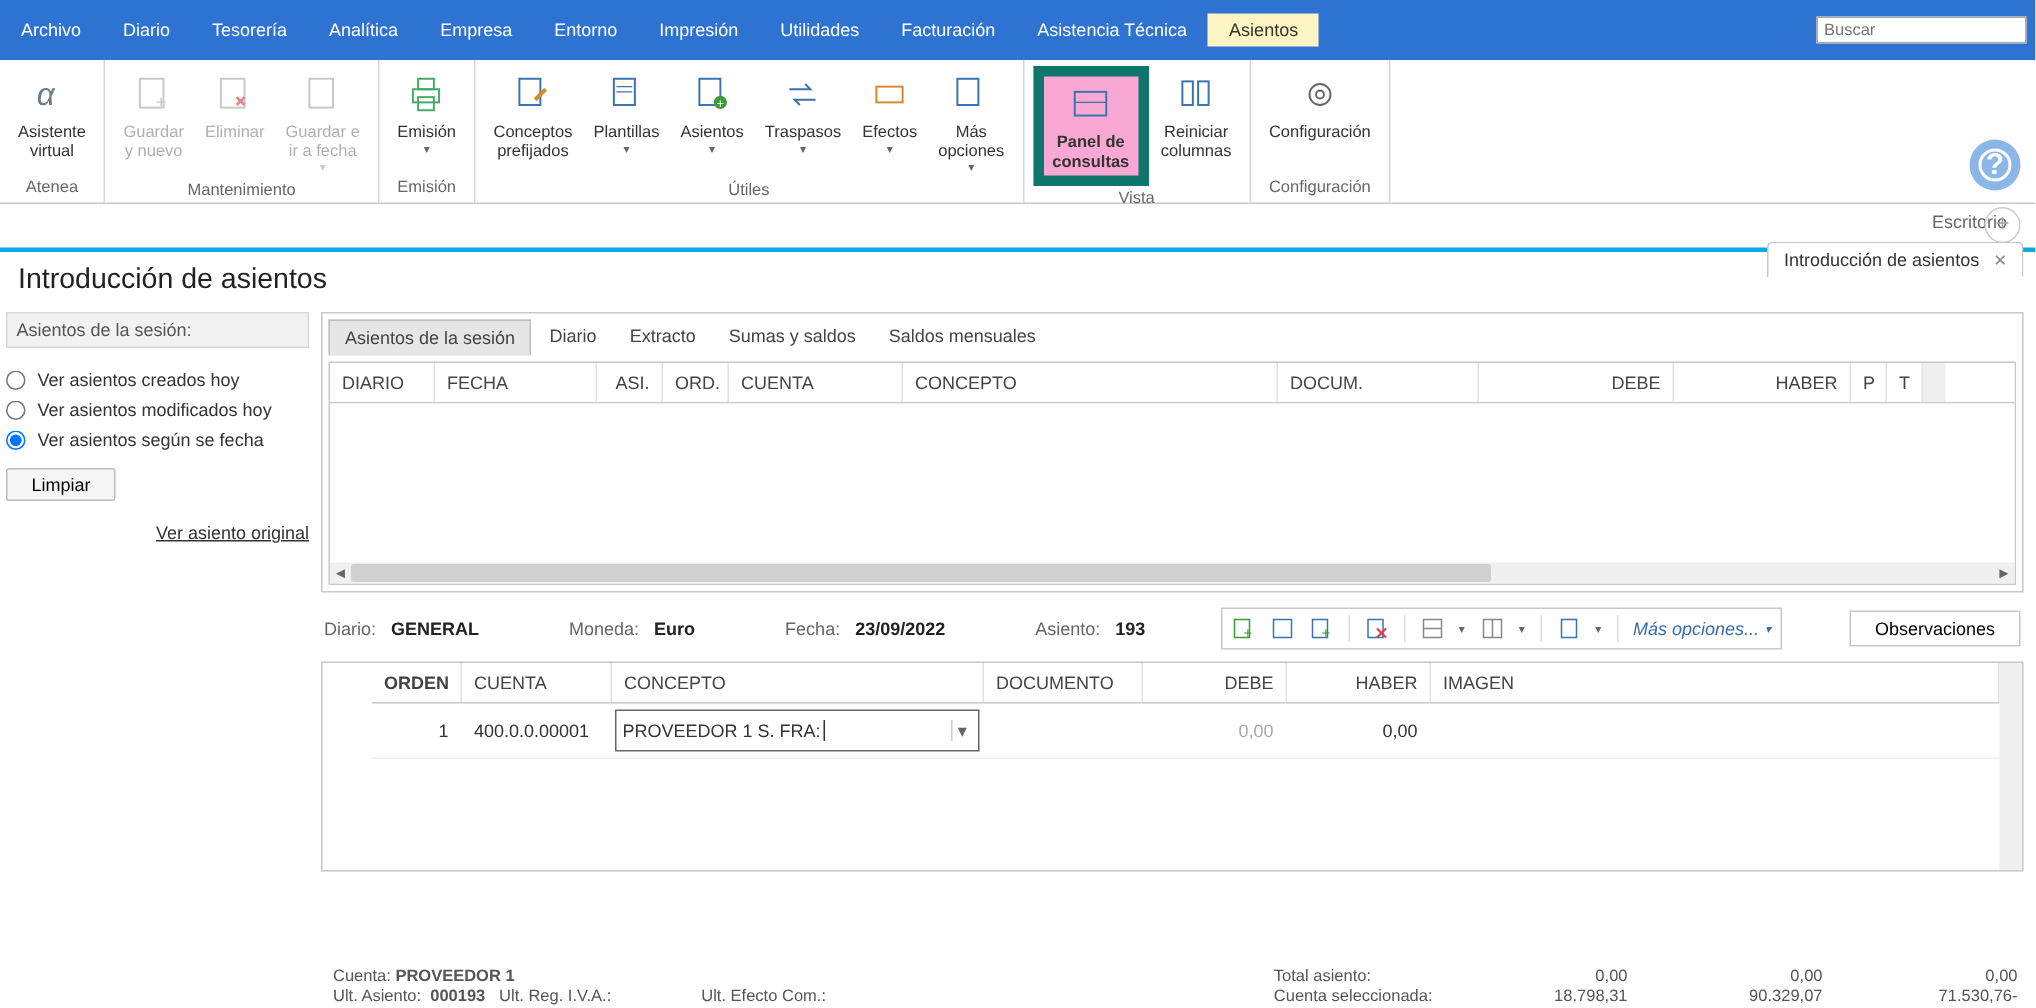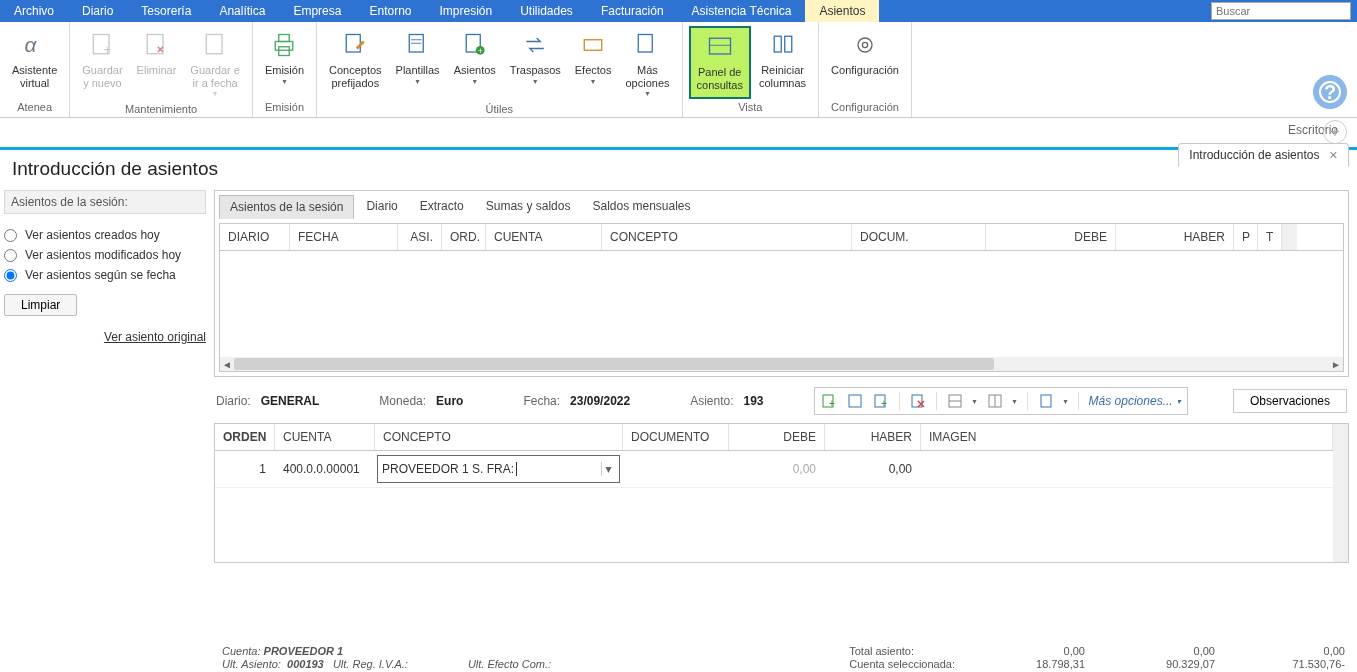--- a/index.html
+++ b/index.html
@@ -1,30 +1,30 @@
 <!DOCTYPE html>
 <html><head>
 <meta charset="utf-8">
 <style>
 * { margin: 0; padding: 0; box-sizing: border-box; font-family: 'Segoe UI', Tahoma, sans-serif; }
 body { width: 1357px; height: 672px; overflow: hidden; background: #fff; font-size: 12px; color: #333; }
 
-.menubar { background: #2e72d2; height: 22px; display: flex; align-items: center; }
+.menubar { background: #2e72d2; height: 40px; display: flex; align-items: center; }
 .menubar .menu-item { color: #fff; padding: 0 14px; height: 22px; display: flex; align-items: center; cursor: pointer; font-size: 12px; }
 .menubar .menu-item.active { background: #fff5c2; color: #333; }
 .menubar .spacer { flex: 1; }
 .menubar .search-box { width: 140px; height: 18px; margin-right: 6px; padding: 0 4px; font-size: 11px; color: #666; background: #fff; border: 1px solid #a8a8a8; }
 
 .ribbon { background: #fff; height: 96px; border-bottom: 1px solid #c8c8c8; display: flex; position: relative; }
 .ribbon-group { border-right: 1px solid #d8d8d8; display: flex; flex-direction: column; padding: 4px 6px 2px 6px; }
 .ribbon-group-items { display: flex; gap: 2px; flex: 1; }
 .ribbon-group-label { text-align: center; font-size: 11px; color: #666; padding: 2px 0; }
 .ribbon-btn { display: flex; flex-direction: column; align-items: center; justify-content: flex-start; padding: 3px 6px; cursor: pointer; text-align: center; font-size: 11px; line-height: 1.15; color: #333; }
 .ribbon-btn.disabled { color: #b0b0b0; }
-.ribbon-btn.active { background: #bef264; border: 2px solid #0f766e; }
+.ribbon-btn.active { background: #f9a8d4; border: 7px solid #0f766e; font-weight: bold; }
 .ribbon-icon { width: 32px; height: 32px; margin-bottom: 3px; display: flex; align-items: center; justify-content: center; }
 .ribbon-icon svg { width: 28px; height: 28px; }
 .ribbon-btn .drop { font-size: 8px; display: block; color: #666; }
 .ribbon-btn.disabled .drop { color: #ccc; }
 .ribbon .help-circle { position: absolute; right: 10px; bottom: 8px; width: 34px; height: 34px; border-radius: 50%; background: #8ab6e8; display: flex; align-items: center; justify-content: center; }
 .ribbon .help-circle span { color: #fff; font-size: 20px; font-weight: bold; border: 2px solid #fff; border-radius: 50%; width: 22px; height: 22px; display: flex; align-items: center; justify-content: center; }
 
 .doc-tabstrip { height: 32px; border-bottom: 3px solid #0ea5e9; display: flex; align-items: flex-end; padding: 0 8px; position: relative; flex-direction: column; }
 .doc-tab { padding: 4px 10px; font-size: 12px; color: #666; cursor: pointer; border: 1px solid transparent; }
 .doc-tab.active { border: 1px solid #c8c8c8; border-bottom-color: #fff; border-radius: 4px 4px 0 0; color: #333; position: relative; top: 1px; background: #fff; }
@@ -59,35 +59,35 @@
 .midbar { display: flex; align-items: center; gap: 10px; padding: 10px 2px 8px 2px; font-size: 12px; }
 .midbar .label { color: #666; }
 .midbar .value { color: #222; font-weight: 600; }
 .midbar .gap { flex: 0 0 40px; }
 .toolbar-icons { border: 1px solid #c8c8c8; padding: 4px 6px; display: flex; align-items: center; gap: 10px; background: #fff; }
 .toolbar-icons .ico { width: 16px; height: 16px; display: flex; align-items: center; justify-content: center; cursor: pointer; }
 .toolbar-icons .sep { width: 1px; height: 18px; background: #ddd; }
 .toolbar-icons .masop { color: #3a6db0; cursor: pointer; display: flex; align-items: center; gap: 4px; font-style: italic; }
 .btn-observ { border: 1px solid #c8c8c8; padding: 4px 16px; background: #fff; font-size: 12px; cursor: pointer; }
 
-.grid2-wrap { border: 1px solid #c8c8c8; }
+.grid2-wrap { border: 1px solid #c8c8c8; padding-left: 33px; }
 .grid2-header { display: flex; background: #fff; border-bottom: 1px solid #c8c8c8; }
 .grid2-header .cell { padding: 6px 8px; font-size: 12px; color: #444; border-right: 1px solid #e2e2e2; }
 .grid2-row { display: flex; align-items: center; padding: 2px 0; border-bottom: 1px solid #eee; }
 .grid2-row .cell { padding: 6px 8px; font-size: 12px; border-right: 1px solid transparent; }
 .concept-input { width: 100%; height: 28px; border: 1px solid #666; padding: 2px 4px; font-size: 12px; background: #fff; display: flex; align-items: center; }
 .concept-input .dd { width: 14px; text-align: center; border-left: 1px solid #ccc; color: #666; margin-left: auto; cursor: pointer; }
 .grid2-body { height: 74px; }
 .grid2-scrollv { width: 15px; background: #f0f0f0; }
 
 .footer { position: absolute; bottom: 0; left: 0; right: 0; height: 30px; padding: 0 12px 0 222px; font-size: 11px; color: #555; display: flex; align-items: center; }
 .footer .fgap { flex: 1; }
 .footer .fnum { width: 130px; text-align: right; }
 .footer .flabels { display: flex; flex-direction: column; gap: 1px; }
-.footer .fline { display: flex; align-items: flex-start; font-style: italic; }
+.footer .fline { display: flex; align-items: flex-start; }
 </style>
 </head>
 <body>
 
 <div class="menubar">
   <div class="menu-item">Archivo</div>
   <div class="menu-item">Diario</div>
   <div class="menu-item">Tesorería</div>
   <div class="menu-item">Analítica</div>
   <div class="menu-item">Empresa</div>

